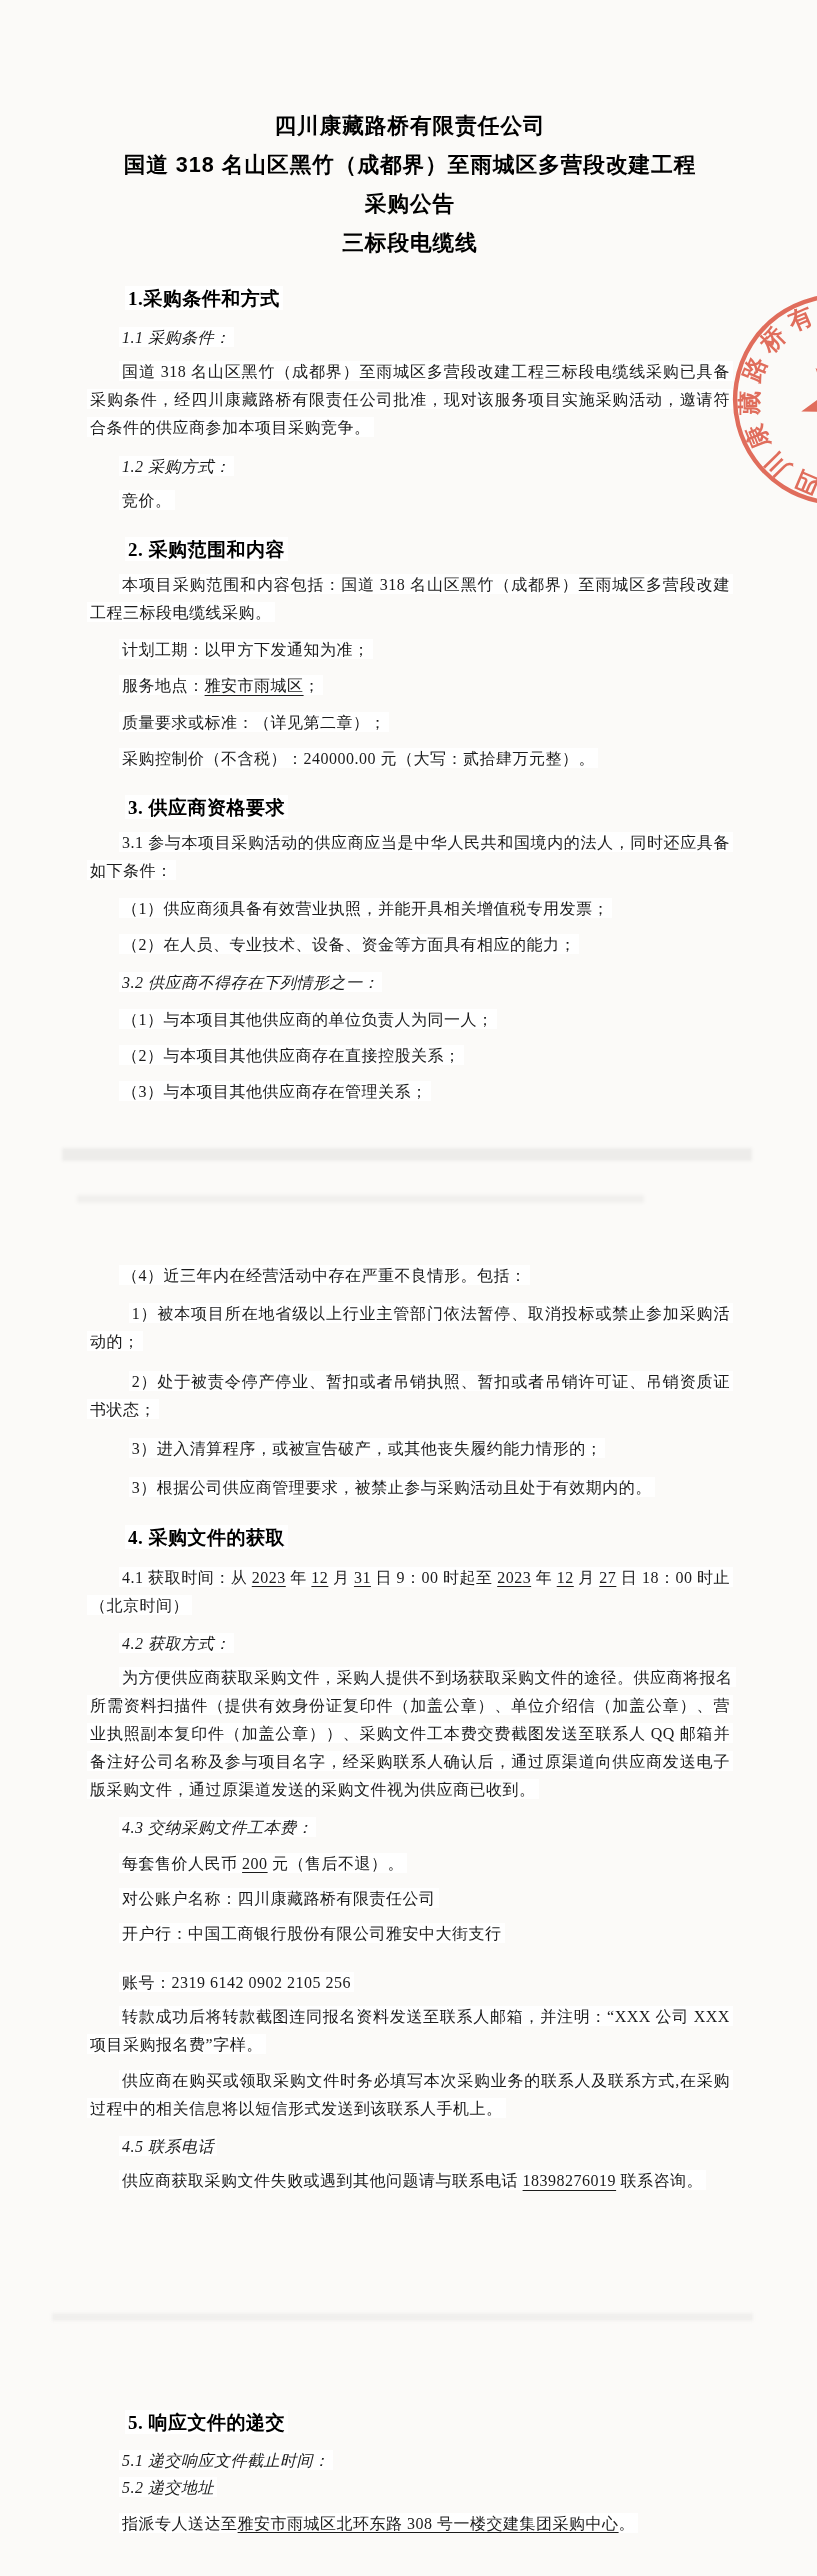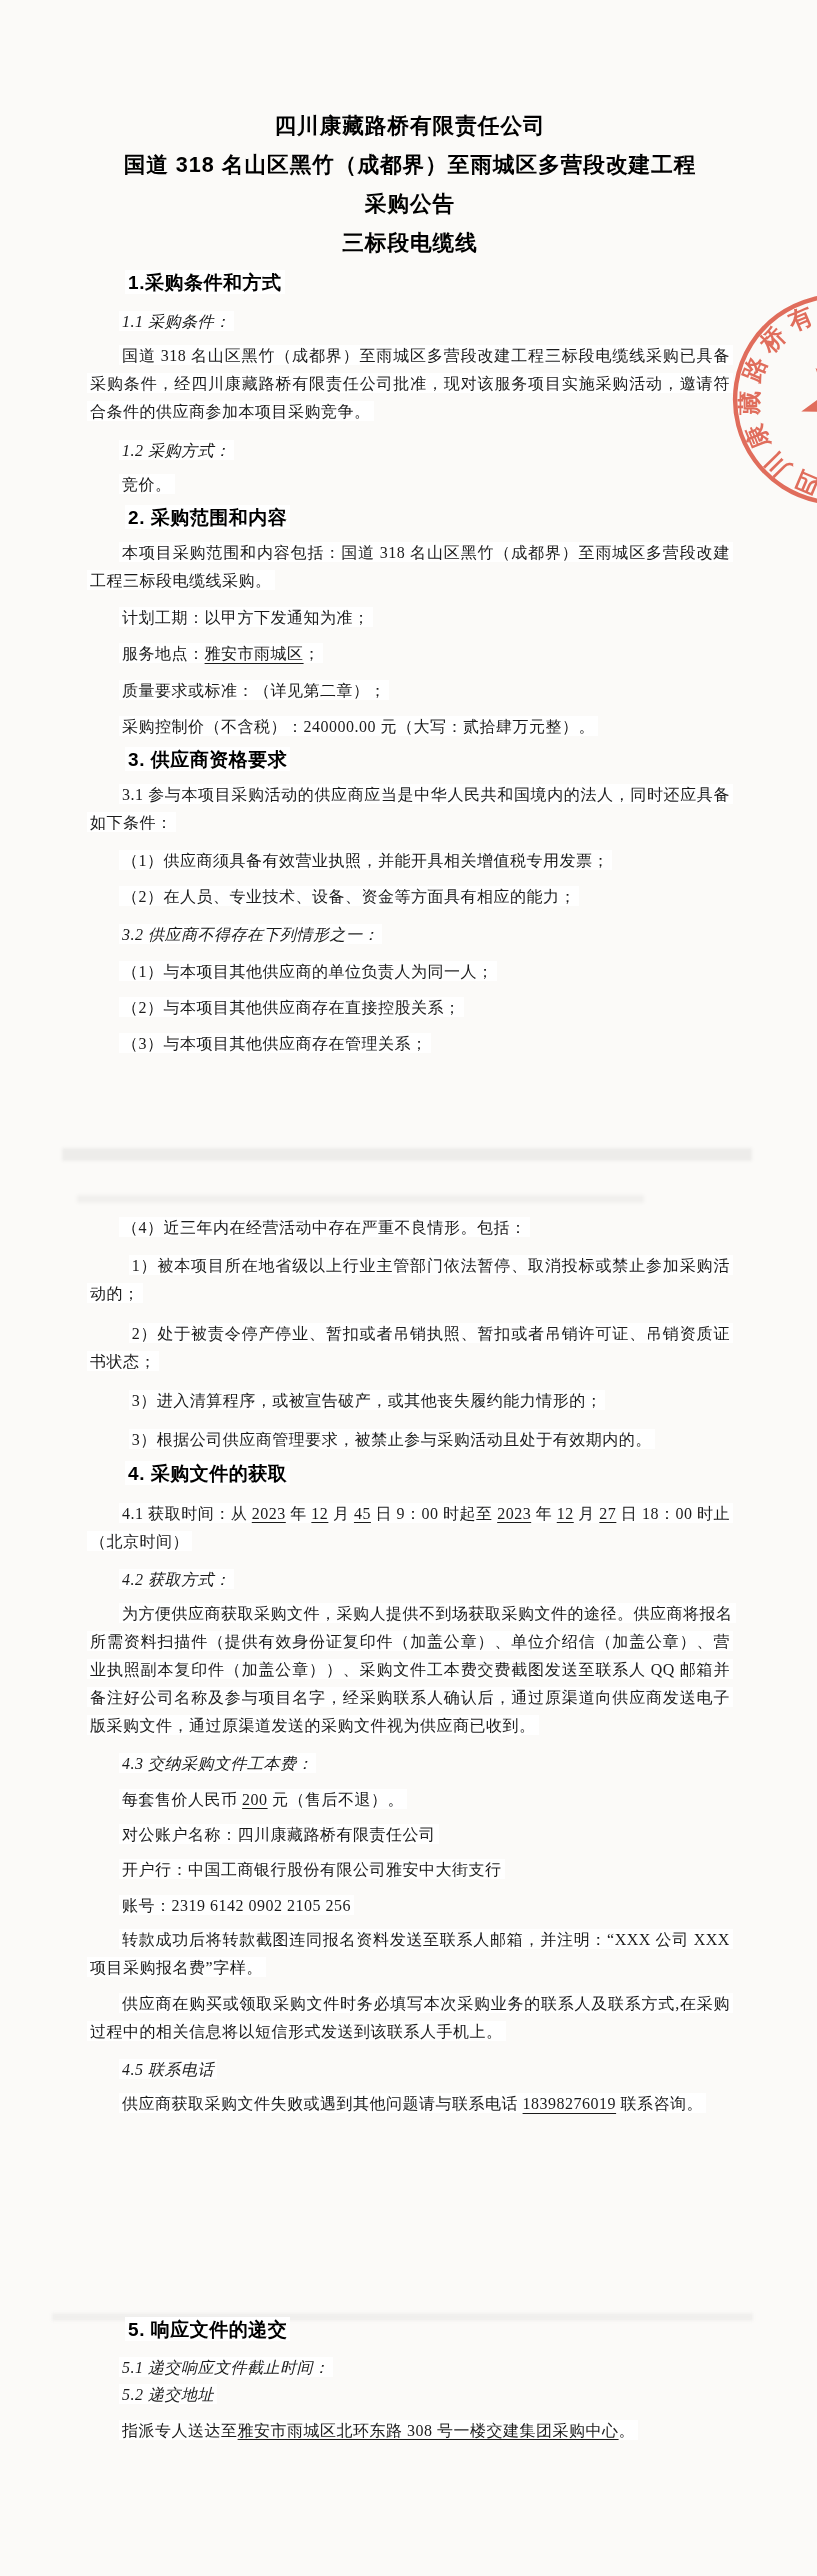--- a/index.html
+++ b/index.html
@@ -12,23 +12,23 @@
     font-family:"Liberation Serif", serif;
     color:#1b1b1b;
   }
   .content{position:relative;padding:106px 85px 0 87px;z-index:2;}
   .title{
     font-family:"Liberation Sans", sans-serif;
     font-weight:bold;font-size:21.6px;line-height:39px;
     text-align:center;letter-spacing:1px;color:#000;
   }
   .h{
-    font-family:Liberation Sans, sans-serif;
+    font-family:Liberation Serif, serif;
     font-weight:bold;font-size:19px;line-height:29px;
-    text-indent:2em;margin-top:5px;color:#000;letter-spacing:0.5px;
+    text-indent:2em;margin-top:21px;color:#000;letter-spacing:0.5px;
   }
   .sub{font-size:16px;line-height:26px;text-indent:2em;margin-top:12.4px;letter-spacing:0.5px;font-style:italic;}
   .p{font-size:16px;line-height:28px;text-indent:2em;margin-top:7.2px;letter-spacing:0.5px;text-align:justify;}
   .item{font-size:16px;line-height:26px;text-indent:2em;margin-top:10.3px;letter-spacing:0.5px;}
   .subitem{font-size:16px;line-height:28px;text-indent:2.6em;margin-top:11.3px;letter-spacing:0.5px;text-align:justify;}
   .tight{margin-top:7.2px;}
   .strip{background:#ffffff;padding:1.5px 3.1px;-webkit-box-decoration-break:clone;box-decoration-break:clone;}
   .u{text-decoration:underline;text-underline-offset:3.6px;text-decoration-thickness:1px;}
   .spacer1{height:158px;}
   .spacer2{height:192px;}
@@ -89,28 +89,28 @@
 
     <div class="spacer1"></div>
 
     <div class="item" style="margin-top:0"><span class="strip">（4）近三年内在经营活动中存在严重不良情形。包括：</span></div>
     <div class="subitem"><span class="strip">1）被本项目所在地省级以上行业主管部门依法暂停、取消投标或禁止参加采购活动的；</span></div>
     <div class="subitem"><span class="strip">2）处于被责令停产停业、暂扣或者吊销执照、暂扣或者吊销许可证、吊销资质证书状态；</span></div>
     <div class="subitem"><span class="strip">3）进入清算程序，或被宣告破产，或其他丧失履约能力情形的；</span></div>
     <div class="subitem"><span class="strip">3）根据公司供应商管理要求，被禁止参与采购活动且处于有效期内的。</span></div>
 
     <div class="h"><span class="strip">4. 采购文件的获取</span></div>
-    <div class="p" style="margin-top:11.3px"><span class="strip"><span>4.1 获取时间：从 </span><span class="u">2023</span><span> 年 </span><span class="u">12</span><span> 月 </span><span class="u">45</span><span> 日 9：00 时起至 </span><span class="u">2023</span><span> 年 </span><span class="u">12</span><span> 月 </span><span class="u">27</span><span> 日 18：00 时止（北京时间）</span></span></div>
+    <div class="p" style="margin-top:11.3px"><span class="strip"><span>4.1 获取时间：从 </span><span class="u">2023</span><span> 年 </span><span class="u">12</span><span> 月 </span><span class="u">31</span><span> 日 9：00 时起至 </span><span class="u">2023</span><span> 年 </span><span class="u">12</span><span> 月 </span><span class="u">27</span><span> 日 18：00 时止（北京时间）</span></span></div>
     <div class="sub" style="margin-top:11.3px"><span class="strip">4.2 获取方式：</span></div>
     <div class="p"><span class="strip">为方便供应商获取采购文件，采购人提供不到场获取采购文件的途径。供应商将报名所需资料扫描件（提供有效身份证复印件（加盖公章）、单位介绍信（加盖公章）、营业执照副本复印件（加盖公章））、采购文件工本费交费截图发送至联系人 QQ 邮箱并备注好公司名称及参与项目名字，经采购联系人确认后，通过原渠道向供应商发送电子版采购文件，通过原渠道发送的采购文件视为供应商已收到。</span></div>
     <div class="sub" style="margin-top:11.3px"><span class="strip">4.3 交纳采购文件工本费：</span></div>
     <div class="item" style="margin-top:9.3px"><span class="strip"><span>每套售价人民币 </span><span class="u">200</span><span> 元（售后不退）。</span></span></div>
     <div class="item" style="margin-top:9.3px"><span class="strip">对公账户名称：四川康藏路桥有限责任公司</span></div>
     <div class="item" style="margin-top:9.3px"><span class="strip">开户行：中国工商银行股份有限公司雅安中大街支行</span></div>
-    <div class="item" style="margin-top:10px"><span class="strip">账号：2319 6142 0902 2105 256</span></div>
+    <div class="item" style="margin-top:23px"><span class="strip">账号：2319 6142 0902 2105 256</span></div>
     <div class="p"><span class="strip">转款成功后将转款截图连同报名资料发送至联系人邮箱，并注明：“XXX 公司 XXX 项目采购报名费”字样。</span></div>
     <div class="p"><span class="strip">供应商在购买或领取采购文件时务必填写本次采购业务的联系人及联系方式,在采购过程中的相关信息将以短信形式发送到该联系人手机上。</span></div>
     <div class="sub" style="margin-top:11.3px"><span class="strip">4.5 联系电话</span></div>
     <div class="p"><span class="strip"><span>供应商获取采购文件失败或遇到其他问题请与联系电话 </span><span class="u">18398276019</span><span> 联系咨询。</span></span></div>
 
     <div class="spacer2"></div>
 
     <div class="h"><span class="strip">5. 响应文件的递交</span></div>
     <div class="sub" style="margin-top:11.3px"><span class="strip">5.1 递交响应文件截止时间：</span></div>
     <div class="sub" style="margin-top:1px"><span class="strip">5.2 递交地址</span></div>

